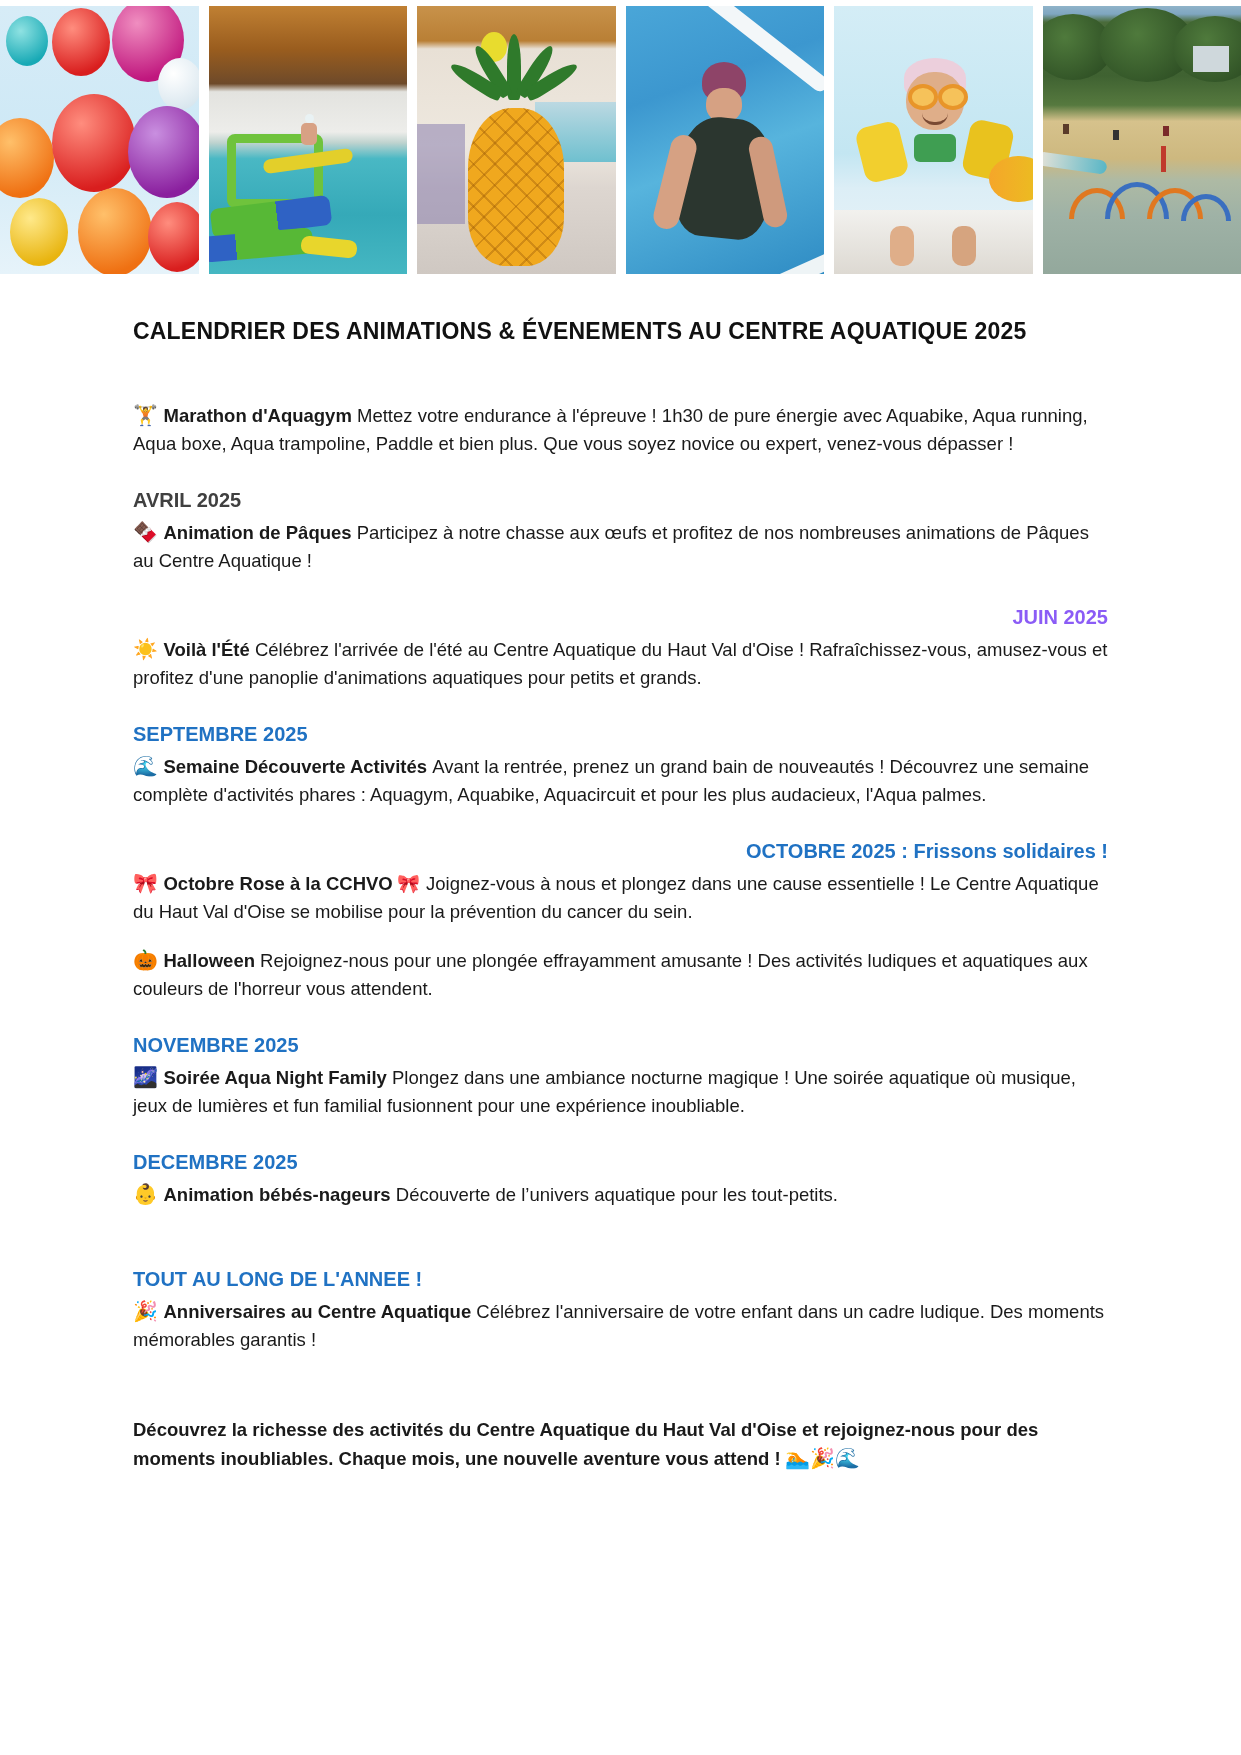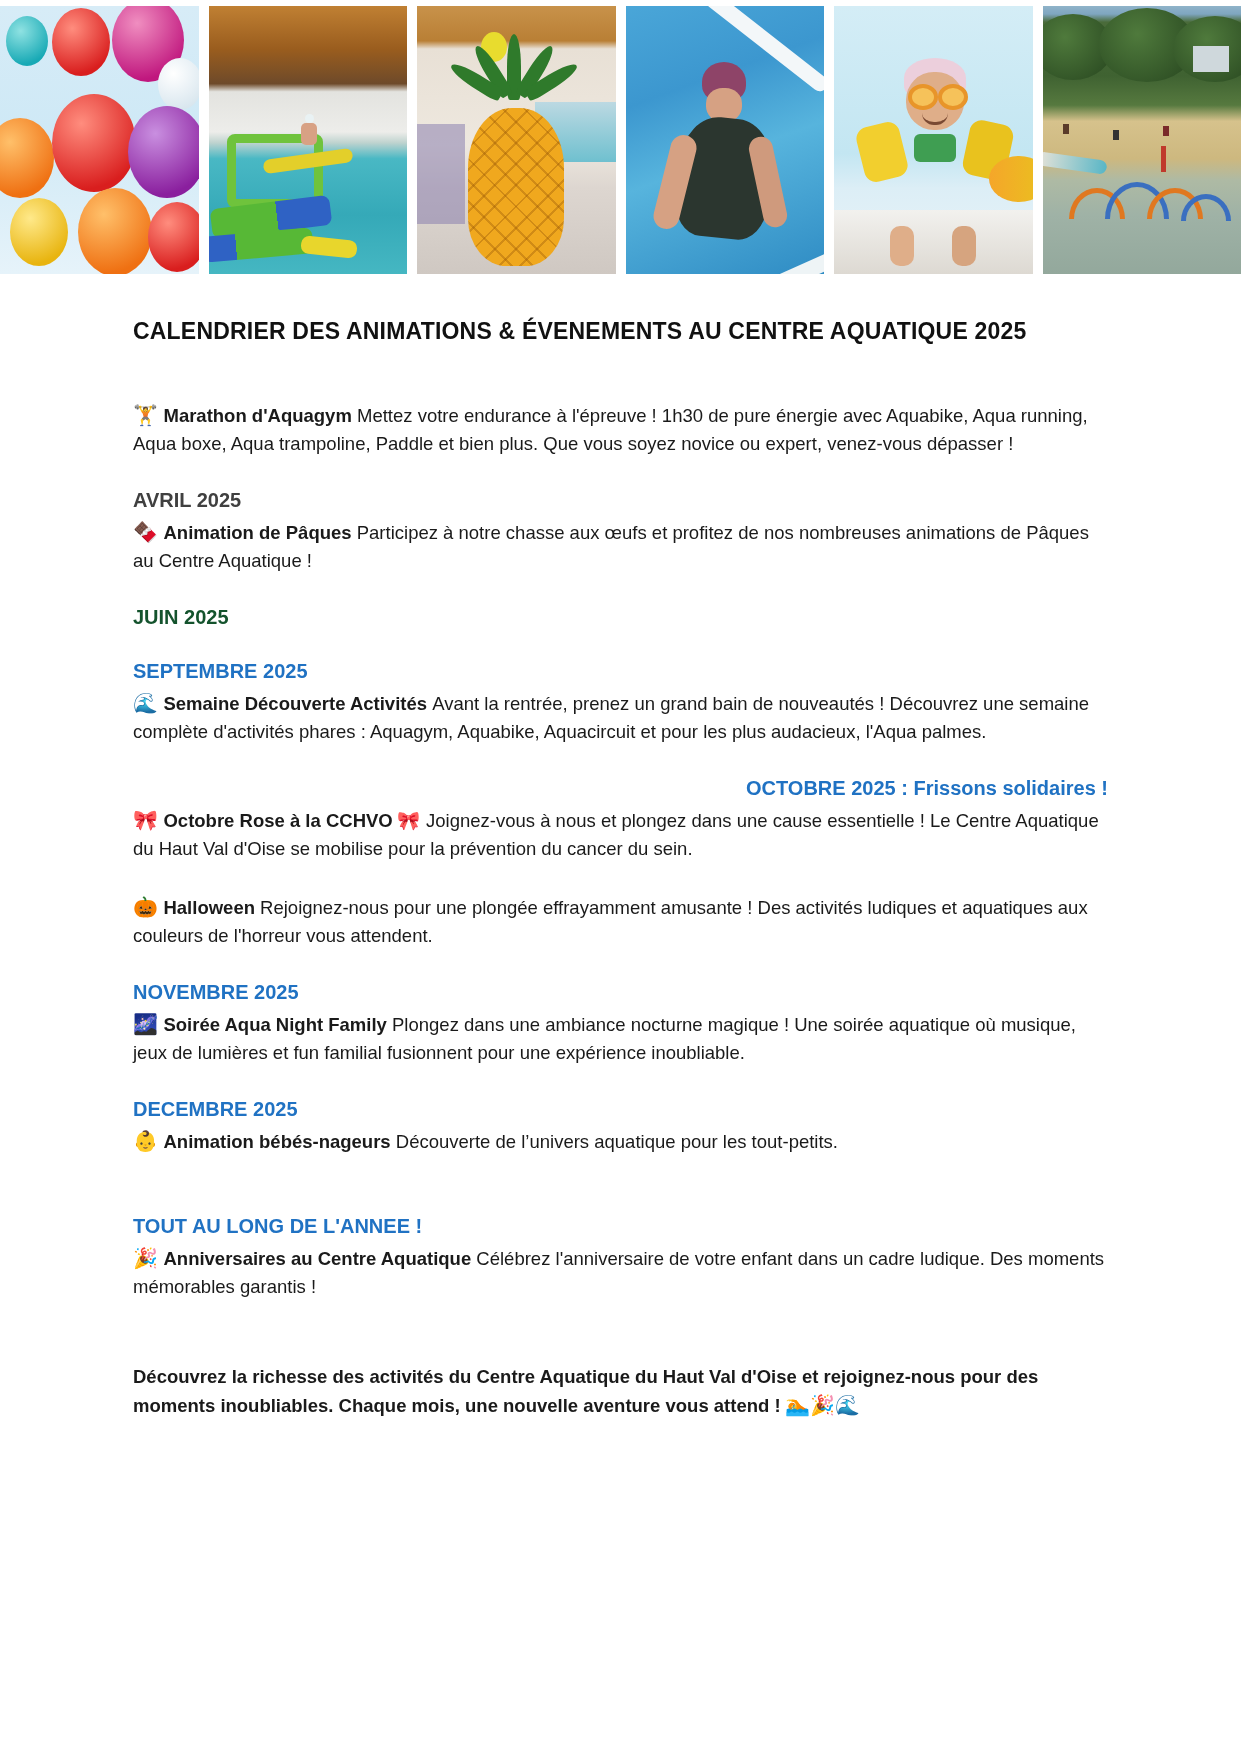--- a/index.html
+++ b/index.html
@@ -44,21 +44,21 @@
   .tree{position:absolute;border-radius:50%;background:radial-gradient(circle at 40% 35%,#4f7a3c,#2e4f24 80%);}
   .arch{position:absolute;border-style:solid;border-bottom:none!important;border-radius:50% 50% 0 0/100% 100% 0 0;background:transparent;}
 
   
   .content{margin:0 133px;width:975px;}
   .doc-title{font-size:23px;font-weight:bold;letter-spacing:.2px;margin:44px 0 56px;color:#111;}
   section{margin-top:30px;}
   section.extra-space{margin-top:58px;}
   section h2{font-size:20px;font-weight:bold;margin:0 0 6px;line-height:24px;}
   section p{margin:0;font-size:18.5px;line-height:28px;}
-  section p + p{margin-top:30px;}
+  section p + p{margin-top:20px;}
   .emoji{font-size:20px;line-height:28px;}
   .closing{margin:62px 0 0;font-size:18.5px;line-height:28px;font-weight:bold;}
 </style>
 </head>
 <body>
 
 <div class="strip">
 
   <div class="photo p1">
     <span class="bal bal-tea deco" style="left:6px;top:10px;width:42px;height:50px;"></span>
@@ -142,21 +142,22 @@
 
   <div>
       <section>
         <p><span class="emoji">🏋️ </span><b>Marathon d'Aquagym </b><span>Mettez votre endurance à l'épreuve ! 1h30 de pure énergie avec Aquabike, Aqua running, Aqua boxe, Aqua trampoline, Paddle et bien plus. Que vous soyez novice ou expert, venez-vous dépasser !</span></p>
       </section>
       <section>
         <h2 style="color: #404040;">AVRIL 2025</h2>
         <p><span class="emoji">🍫 </span><b>Animation de Pâques </b><span>Participez à notre chasse aux œufs et profitez de nos nombreuses animations de Pâques au Centre Aquatique !</span></p>
       </section>
       <section>
-        <h2 style="color: #14532d;">JUIN 2025</h2>
+        <h2 style="color: #8b5cf6; text-align: right;">JUIN 2025</h2>
+        <p><span class="emoji">☀️ </span><b>Voilà l'Été </b><span>Célébrez l'arrivée de l'été au Centre Aquatique du Haut Val d'Oise ! Rafraîchissez-vous, amusez-vous et profitez d'une panoplie d'animations aquatiques pour petits et grands.</span></p>
       </section>
       <section>
         <h2 style="color: rgb(32, 114, 195);">SEPTEMBRE 2025</h2>
         <p><span class="emoji">🌊 </span><b>Semaine Découverte Activités </b><span>Avant la rentrée, prenez un grand bain de nouveautés ! Découvrez une semaine complète d'activités phares : Aquagym, Aquabike, Aquacircuit et pour les plus audacieux, l'Aqua palmes.</span></p>
       </section>
       <section>
         <h2 style="color: rgb(32, 114, 195); text-align: right;">OCTOBRE 2025 : Frissons solidaires !</h2>
         <p><span class="emoji">🎀 </span><b>Octobre Rose à la CCHVO 🎀 </b><span>Joignez-vous à nous et plongez dans une cause essentielle ! Le Centre Aquatique du Haut Val d'Oise se mobilise pour la prévention du cancer du sein.</span></p>
         <p><span class="emoji">🎃 </span><b>Halloween </b><span>Rejoignez-nous pour une plongée effrayamment amusante ! Des activités ludiques et aquatiques aux couleurs de l'horreur vous attendent.</span></p>
       </section>

